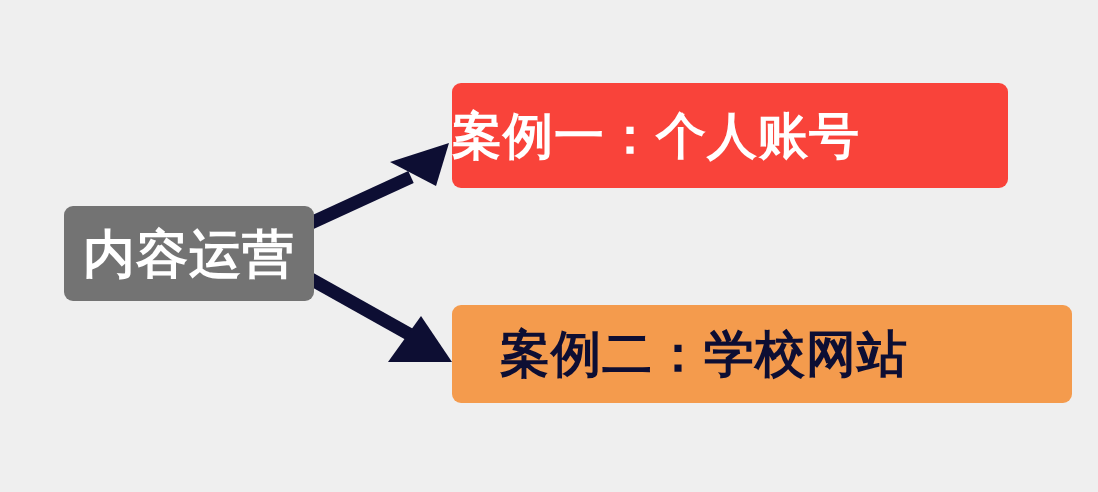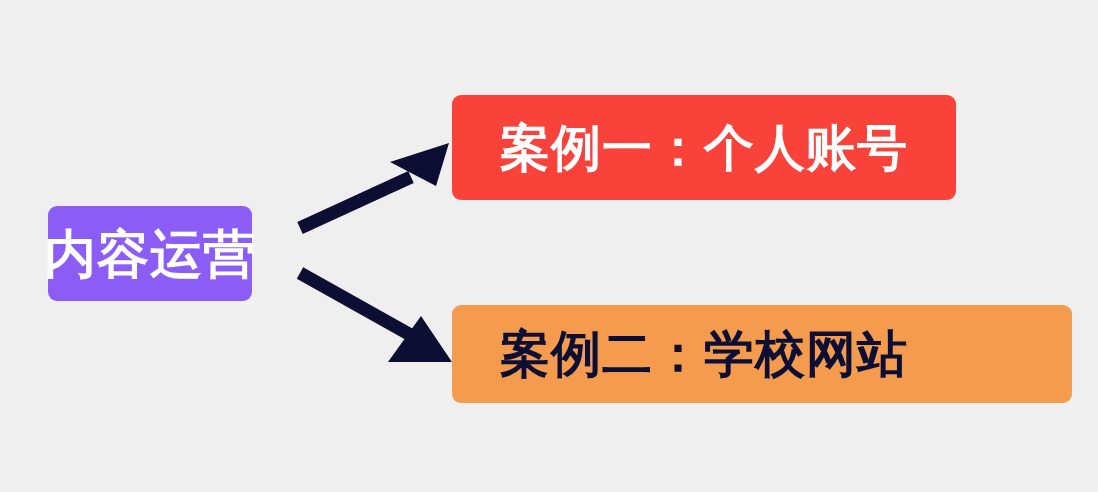--- a/index.html
+++ b/index.html
@@ -36,41 +36,40 @@
     border-radius: 9px;
   }
   .node-label {
     font-weight: bold;
     white-space: nowrap;
     letter-spacing: 0.02em;
   }
 
   
   #node-root {
-    left: 48px;
+    left: 64px;
     top: 206px;
-    width: 204px;
+    width: 250px;
     height: 95px;
-    background: #8b5cf6;
+    background: #737373;
     justify-content: center;
   }
   #node-root .node-label {
     color: #ffffff;
     font-size: 52px;
     line-height: 1;
   }
 
   
   #node-case-one {
     left: 452px;
-    top: 95px;
-    width: 504px;
+    top: 83px;
+    width: 556px;
     height: 105px;
     background: #f9433a;
-    padding-left: 48px;
   }
   #node-case-one .node-label {
     color: #ffffff;
     font-size: 50px;
     line-height: 1;
   }
 
   
   #node-case-two {
     left: 452px;

